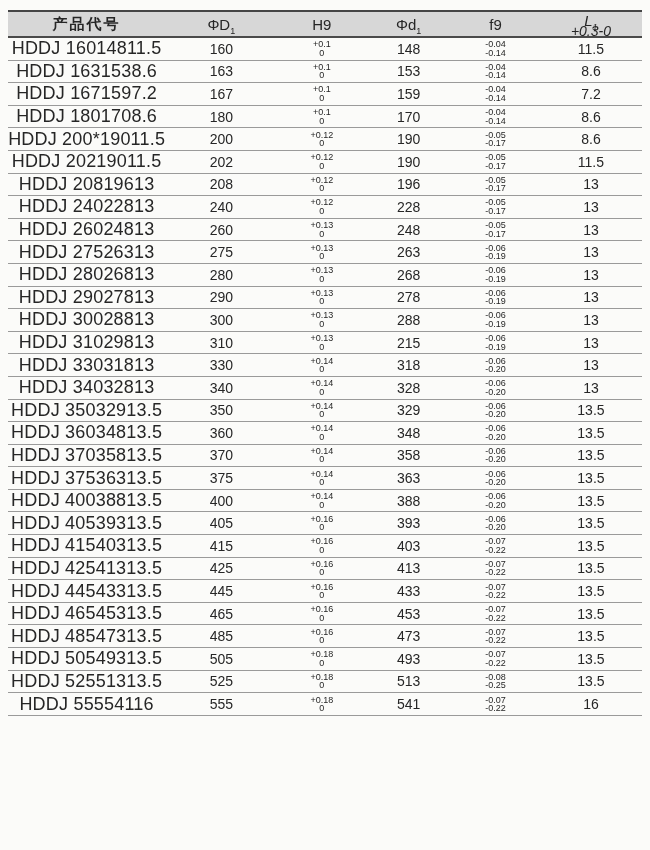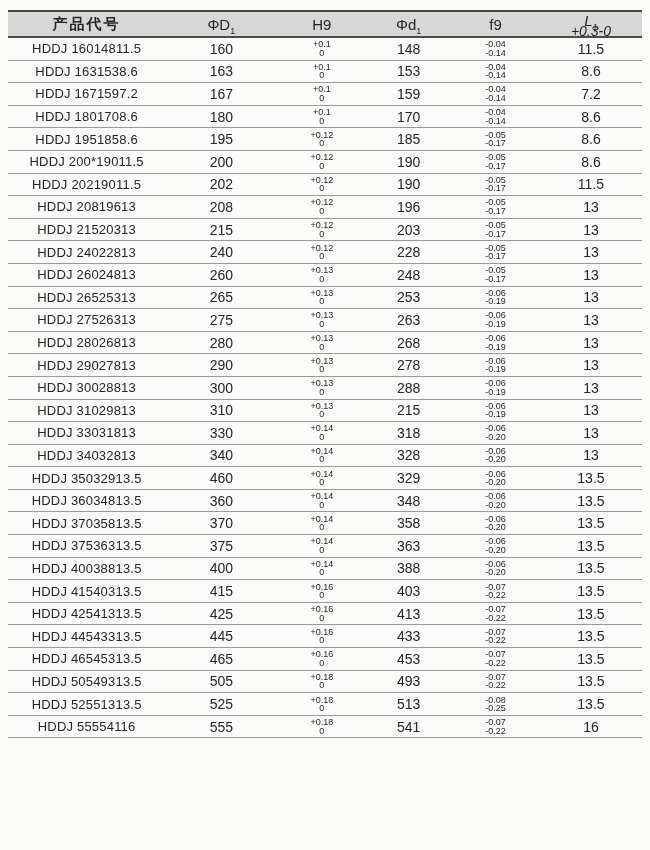--- a/index.html
+++ b/index.html
@@ -27,21 +27,21 @@
   thead th .cn{font-weight:600;letter-spacing:2px;}
   sub{font-size:9px;line-height:0;}
   .hstack{display:flex;flex-direction:column;align-items:center;line-height:14px;font-style:italic;}
   .l1-tol{font-size:14px;line-height:8px;margin-top:-1px;letter-spacing:0;}
   tbody td{
     height:21.6px;padding:0;
     border-bottom:1px solid #9a9a9a;
     text-align:center;vertical-align:middle;
     font-size:13.5px;
   }
-  td.code{font-size:13px;letter-spacing:.2px;}
+  td.code{font-size:18px;letter-spacing:.2px;}
   td.num{font-size:14px;}
   .tol{
     display:inline-flex;flex-direction:column;align-items:center;
     font-size:9px;line-height:8.5px;vertical-align:middle;
   }
   .tol-top{display:block;}
   .tol-bot{display:block;}
 </style>
 </head>
 <body>
@@ -132,132 +132,90 @@
               <span class="tol-bot">0</span>
             </span></td>
           <td class="num">170</td>
           <td><span class="tol">
               <span class="tol-top">-0.04</span>
               <span class="tol-bot">-0.14</span>
             </span></td>
           <td class="num">8.6</td>
         </tr>
         <tr>
-          <td class="code">HDDJ 1951858.6</td>
-          <td class="num">195</td>
+          <td class="code">HDDJ 200*19011.5</td>
+          <td class="num">200</td>
           <td><span class="tol">
               <span class="tol-top">+0.12</span>
               <span class="tol-bot">0</span>
             </span></td>
-          <td class="num">185</td>
+          <td class="num">190</td>
           <td><span class="tol">
               <span class="tol-top">-0.05</span>
               <span class="tol-bot">-0.17</span>
             </span></td>
           <td class="num">8.6</td>
         </tr>
         <tr>
-          <td class="code">HDDJ 200*19011.5</td>
-          <td class="num">200</td>
+          <td class="code">HDDJ 20219011.5</td>
+          <td class="num">202</td>
           <td><span class="tol">
               <span class="tol-top">+0.12</span>
               <span class="tol-bot">0</span>
             </span></td>
           <td class="num">190</td>
           <td><span class="tol">
               <span class="tol-top">-0.05</span>
               <span class="tol-bot">-0.17</span>
             </span></td>
-          <td class="num">8.6</td>
-        </tr>
-        <tr>
-          <td class="code">HDDJ 20219011.5</td>
-          <td class="num">202</td>
+          <td class="num">11.5</td>
+        </tr>
+        <tr>
+          <td class="code">HDDJ 20819613</td>
+          <td class="num">208</td>
           <td><span class="tol">
               <span class="tol-top">+0.12</span>
               <span class="tol-bot">0</span>
             </span></td>
-          <td class="num">190</td>
+          <td class="num">196</td>
           <td><span class="tol">
               <span class="tol-top">-0.05</span>
               <span class="tol-bot">-0.17</span>
             </span></td>
-          <td class="num">11.5</td>
-        </tr>
-        <tr>
-          <td class="code">HDDJ 20819613</td>
-          <td class="num">208</td>
+          <td class="num">13</td>
+        </tr>
+        <tr>
+          <td class="code">HDDJ 24022813</td>
+          <td class="num">240</td>
           <td><span class="tol">
               <span class="tol-top">+0.12</span>
               <span class="tol-bot">0</span>
             </span></td>
-          <td class="num">196</td>
+          <td class="num">228</td>
           <td><span class="tol">
               <span class="tol-top">-0.05</span>
               <span class="tol-bot">-0.17</span>
             </span></td>
           <td class="num">13</td>
         </tr>
         <tr>
-          <td class="code">HDDJ 21520313</td>
-          <td class="num">215</td>
-          <td><span class="tol">
-              <span class="tol-top">+0.12</span>
-              <span class="tol-bot">0</span>
-            </span></td>
-          <td class="num">203</td>
+          <td class="code">HDDJ 26024813</td>
+          <td class="num">260</td>
+          <td><span class="tol">
+              <span class="tol-top">+0.13</span>
+              <span class="tol-bot">0</span>
+            </span></td>
+          <td class="num">248</td>
           <td><span class="tol">
               <span class="tol-top">-0.05</span>
               <span class="tol-bot">-0.17</span>
             </span></td>
           <td class="num">13</td>
         </tr>
         <tr>
-          <td class="code">HDDJ 24022813</td>
-          <td class="num">240</td>
-          <td><span class="tol">
-              <span class="tol-top">+0.12</span>
-              <span class="tol-bot">0</span>
-            </span></td>
-          <td class="num">228</td>
-          <td><span class="tol">
-              <span class="tol-top">-0.05</span>
-              <span class="tol-bot">-0.17</span>
-            </span></td>
-          <td class="num">13</td>
-        </tr>
-        <tr>
-          <td class="code">HDDJ 26024813</td>
-          <td class="num">260</td>
-          <td><span class="tol">
-              <span class="tol-top">+0.13</span>
-              <span class="tol-bot">0</span>
-            </span></td>
-          <td class="num">248</td>
-          <td><span class="tol">
-              <span class="tol-top">-0.05</span>
-              <span class="tol-bot">-0.17</span>
-            </span></td>
-          <td class="num">13</td>
-        </tr>
-        <tr>
-          <td class="code">HDDJ 26525313</td>
-          <td class="num">265</td>
-          <td><span class="tol">
-              <span class="tol-top">+0.13</span>
-              <span class="tol-bot">0</span>
-            </span></td>
-          <td class="num">253</td>
-          <td><span class="tol">
-              <span class="tol-top">-0.06</span>
-              <span class="tol-bot">-0.19</span>
-            </span></td>
-          <td class="num">13</td>
-        </tr>
-        <tr>
           <td class="code">HDDJ 27526313</td>
           <td class="num">275</td>
           <td><span class="tol">
               <span class="tol-top">+0.13</span>
               <span class="tol-bot">0</span>
             </span></td>
           <td class="num">263</td>
           <td><span class="tol">
               <span class="tol-top">-0.06</span>
               <span class="tol-bot">-0.19</span>
@@ -343,21 +301,21 @@
             </span></td>
           <td class="num">328</td>
           <td><span class="tol">
               <span class="tol-top">-0.06</span>
               <span class="tol-bot">-0.20</span>
             </span></td>
           <td class="num">13</td>
         </tr>
         <tr>
           <td class="code">HDDJ 35032913.5</td>
-          <td class="num">460</td>
+          <td class="num">350</td>
           <td><span class="tol">
               <span class="tol-top">+0.14</span>
               <span class="tol-bot">0</span>
             </span></td>
           <td class="num">329</td>
           <td><span class="tol">
               <span class="tol-top">-0.06</span>
               <span class="tol-bot">-0.20</span>
             </span></td>
           <td class="num">13.5</td>
@@ -412,20 +370,34 @@
               <span class="tol-bot">0</span>
             </span></td>
           <td class="num">388</td>
           <td><span class="tol">
               <span class="tol-top">-0.06</span>
               <span class="tol-bot">-0.20</span>
             </span></td>
           <td class="num">13.5</td>
         </tr>
         <tr>
+          <td class="code">HDDJ 40539313.5</td>
+          <td class="num">405</td>
+          <td><span class="tol">
+              <span class="tol-top">+0.16</span>
+              <span class="tol-bot">0</span>
+            </span></td>
+          <td class="num">393</td>
+          <td><span class="tol">
+              <span class="tol-top">-0.06</span>
+              <span class="tol-bot">-0.20</span>
+            </span></td>
+          <td class="num">13.5</td>
+        </tr>
+        <tr>
           <td class="code">HDDJ 41540313.5</td>
           <td class="num">415</td>
           <td><span class="tol">
               <span class="tol-top">+0.16</span>
               <span class="tol-bot">0</span>
             </span></td>
           <td class="num">403</td>
           <td><span class="tol">
               <span class="tol-top">-0.07</span>
               <span class="tol-bot">-0.22</span>
@@ -461,20 +433,34 @@
           <td class="num">13.5</td>
         </tr>
         <tr>
           <td class="code">HDDJ 46545313.5</td>
           <td class="num">465</td>
           <td><span class="tol">
               <span class="tol-top">+0.16</span>
               <span class="tol-bot">0</span>
             </span></td>
           <td class="num">453</td>
+          <td><span class="tol">
+              <span class="tol-top">-0.07</span>
+              <span class="tol-bot">-0.22</span>
+            </span></td>
+          <td class="num">13.5</td>
+        </tr>
+        <tr>
+          <td class="code">HDDJ 48547313.5</td>
+          <td class="num">485</td>
+          <td><span class="tol">
+              <span class="tol-top">+0.16</span>
+              <span class="tol-bot">0</span>
+            </span></td>
+          <td class="num">473</td>
           <td><span class="tol">
               <span class="tol-top">-0.07</span>
               <span class="tol-bot">-0.22</span>
             </span></td>
           <td class="num">13.5</td>
         </tr>
         <tr>
           <td class="code">HDDJ 50549313.5</td>
           <td class="num">505</td>
           <td><span class="tol">

